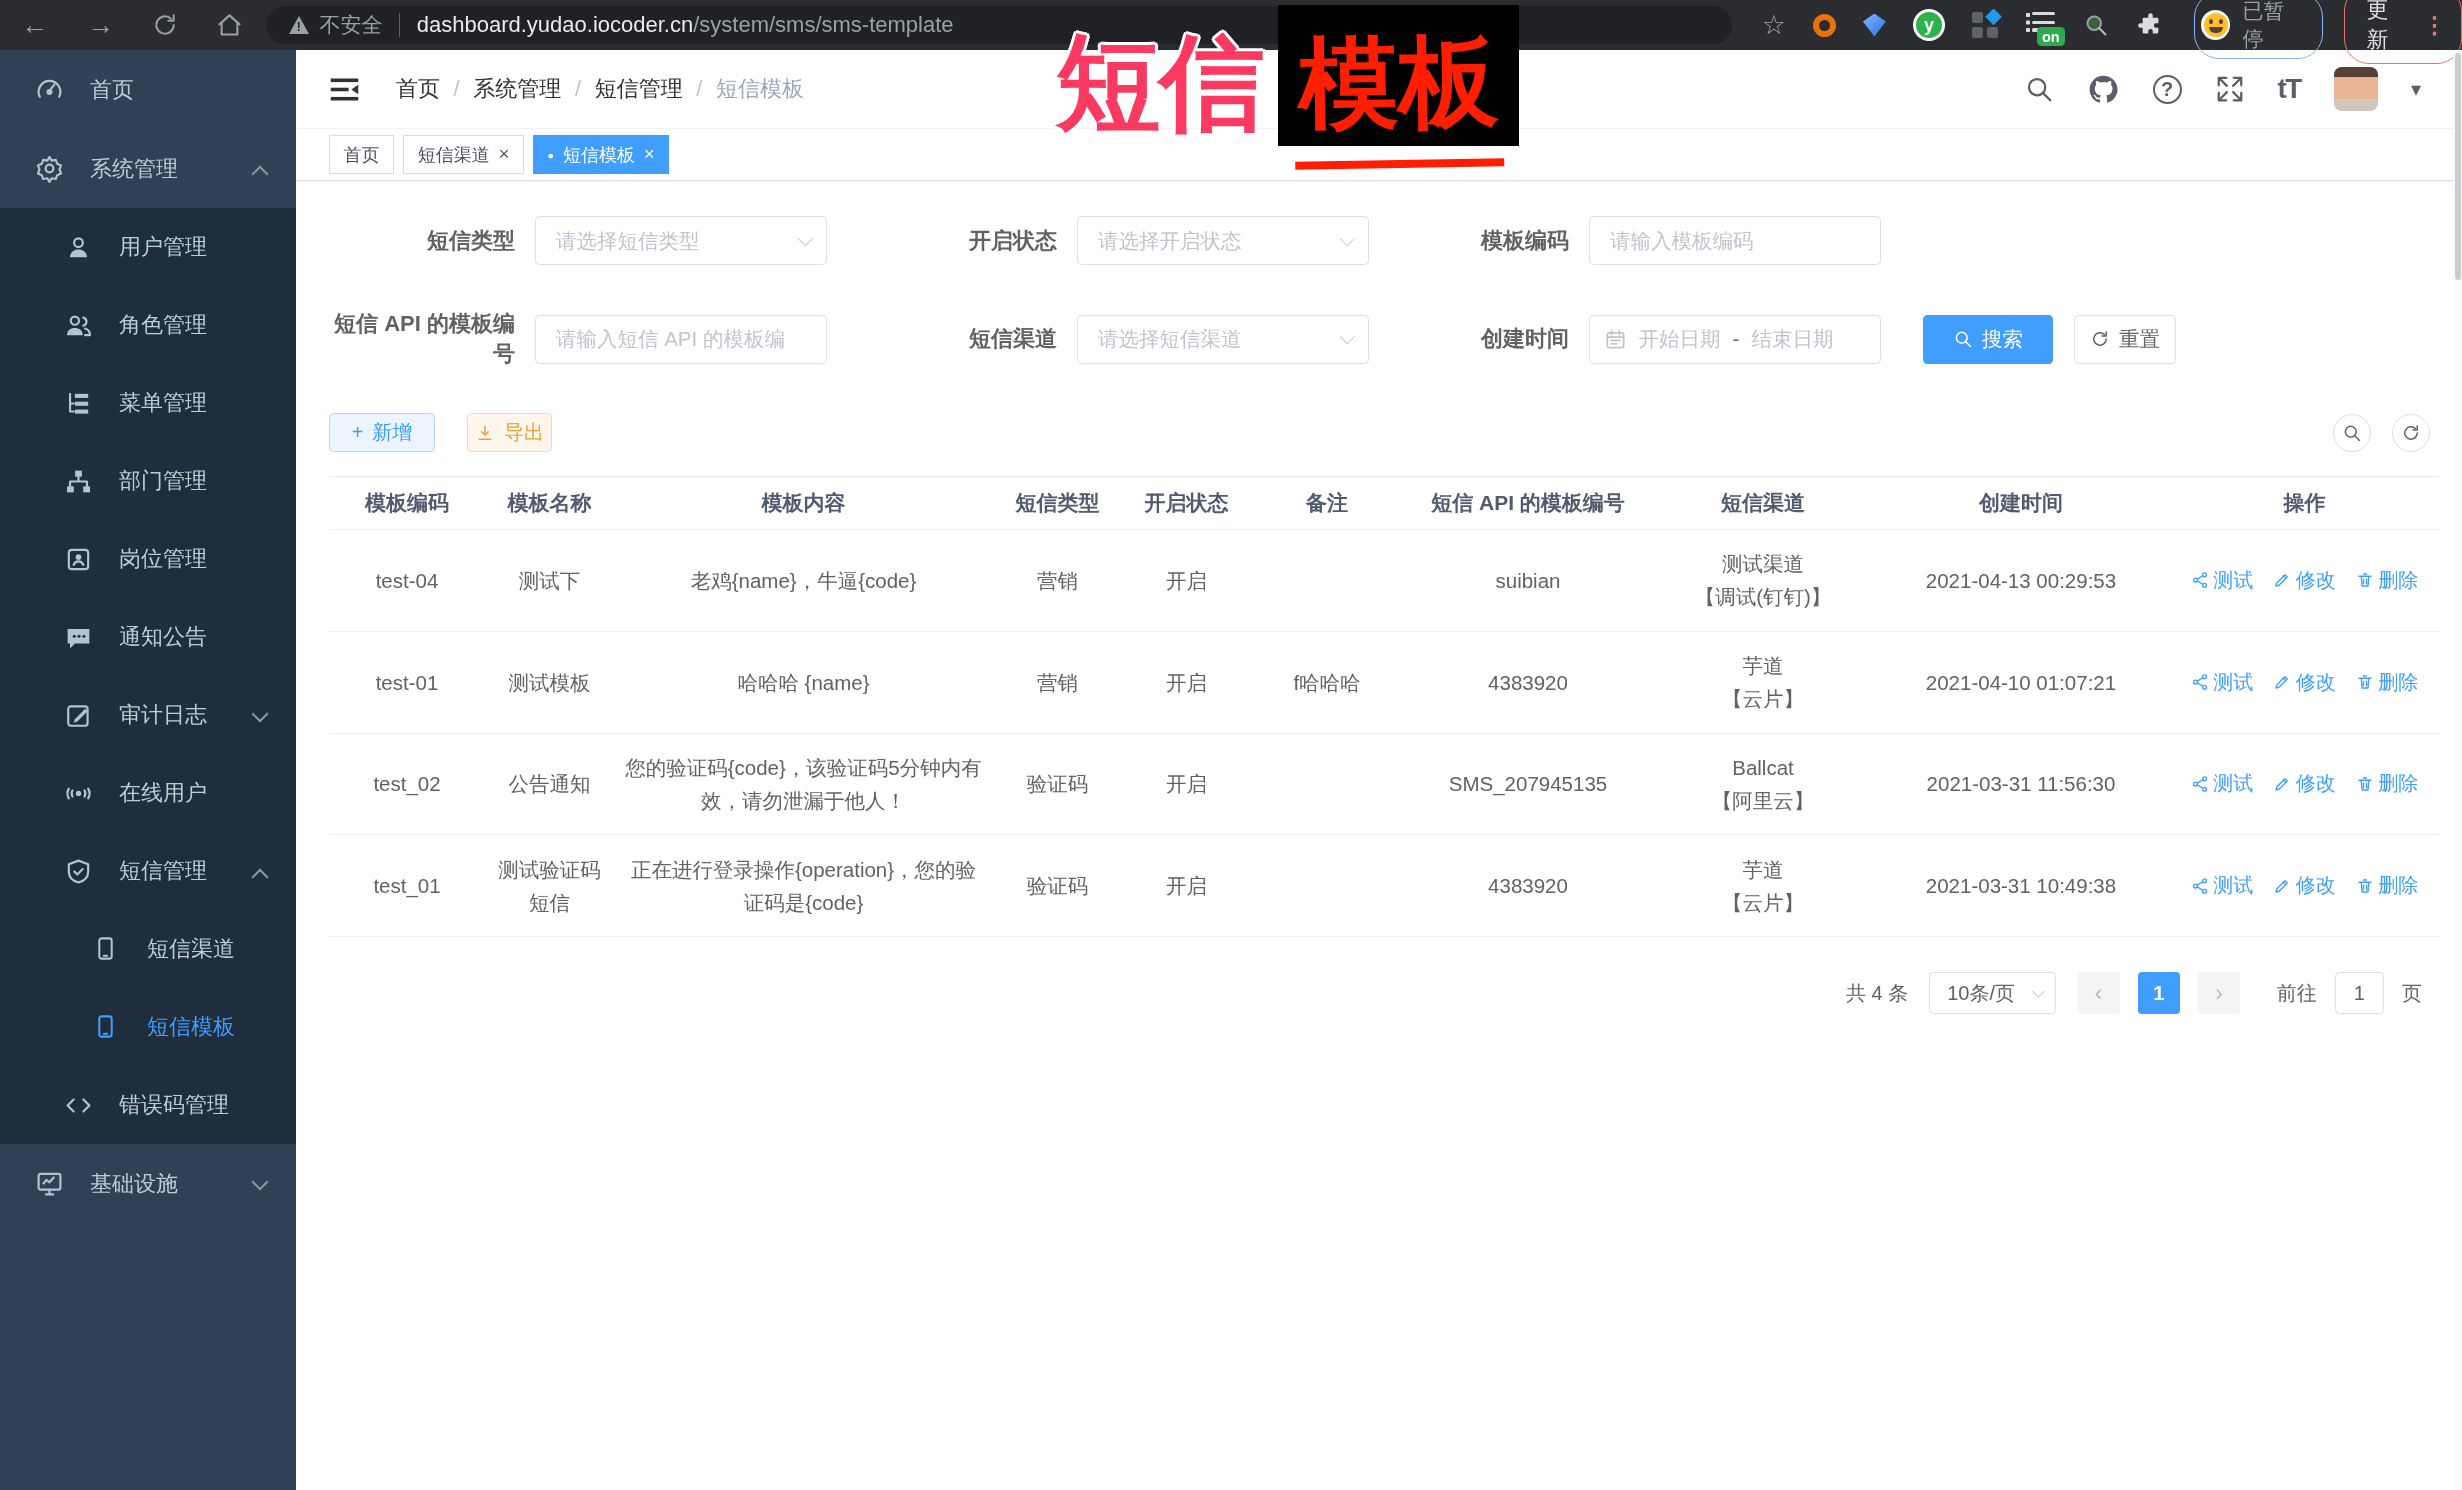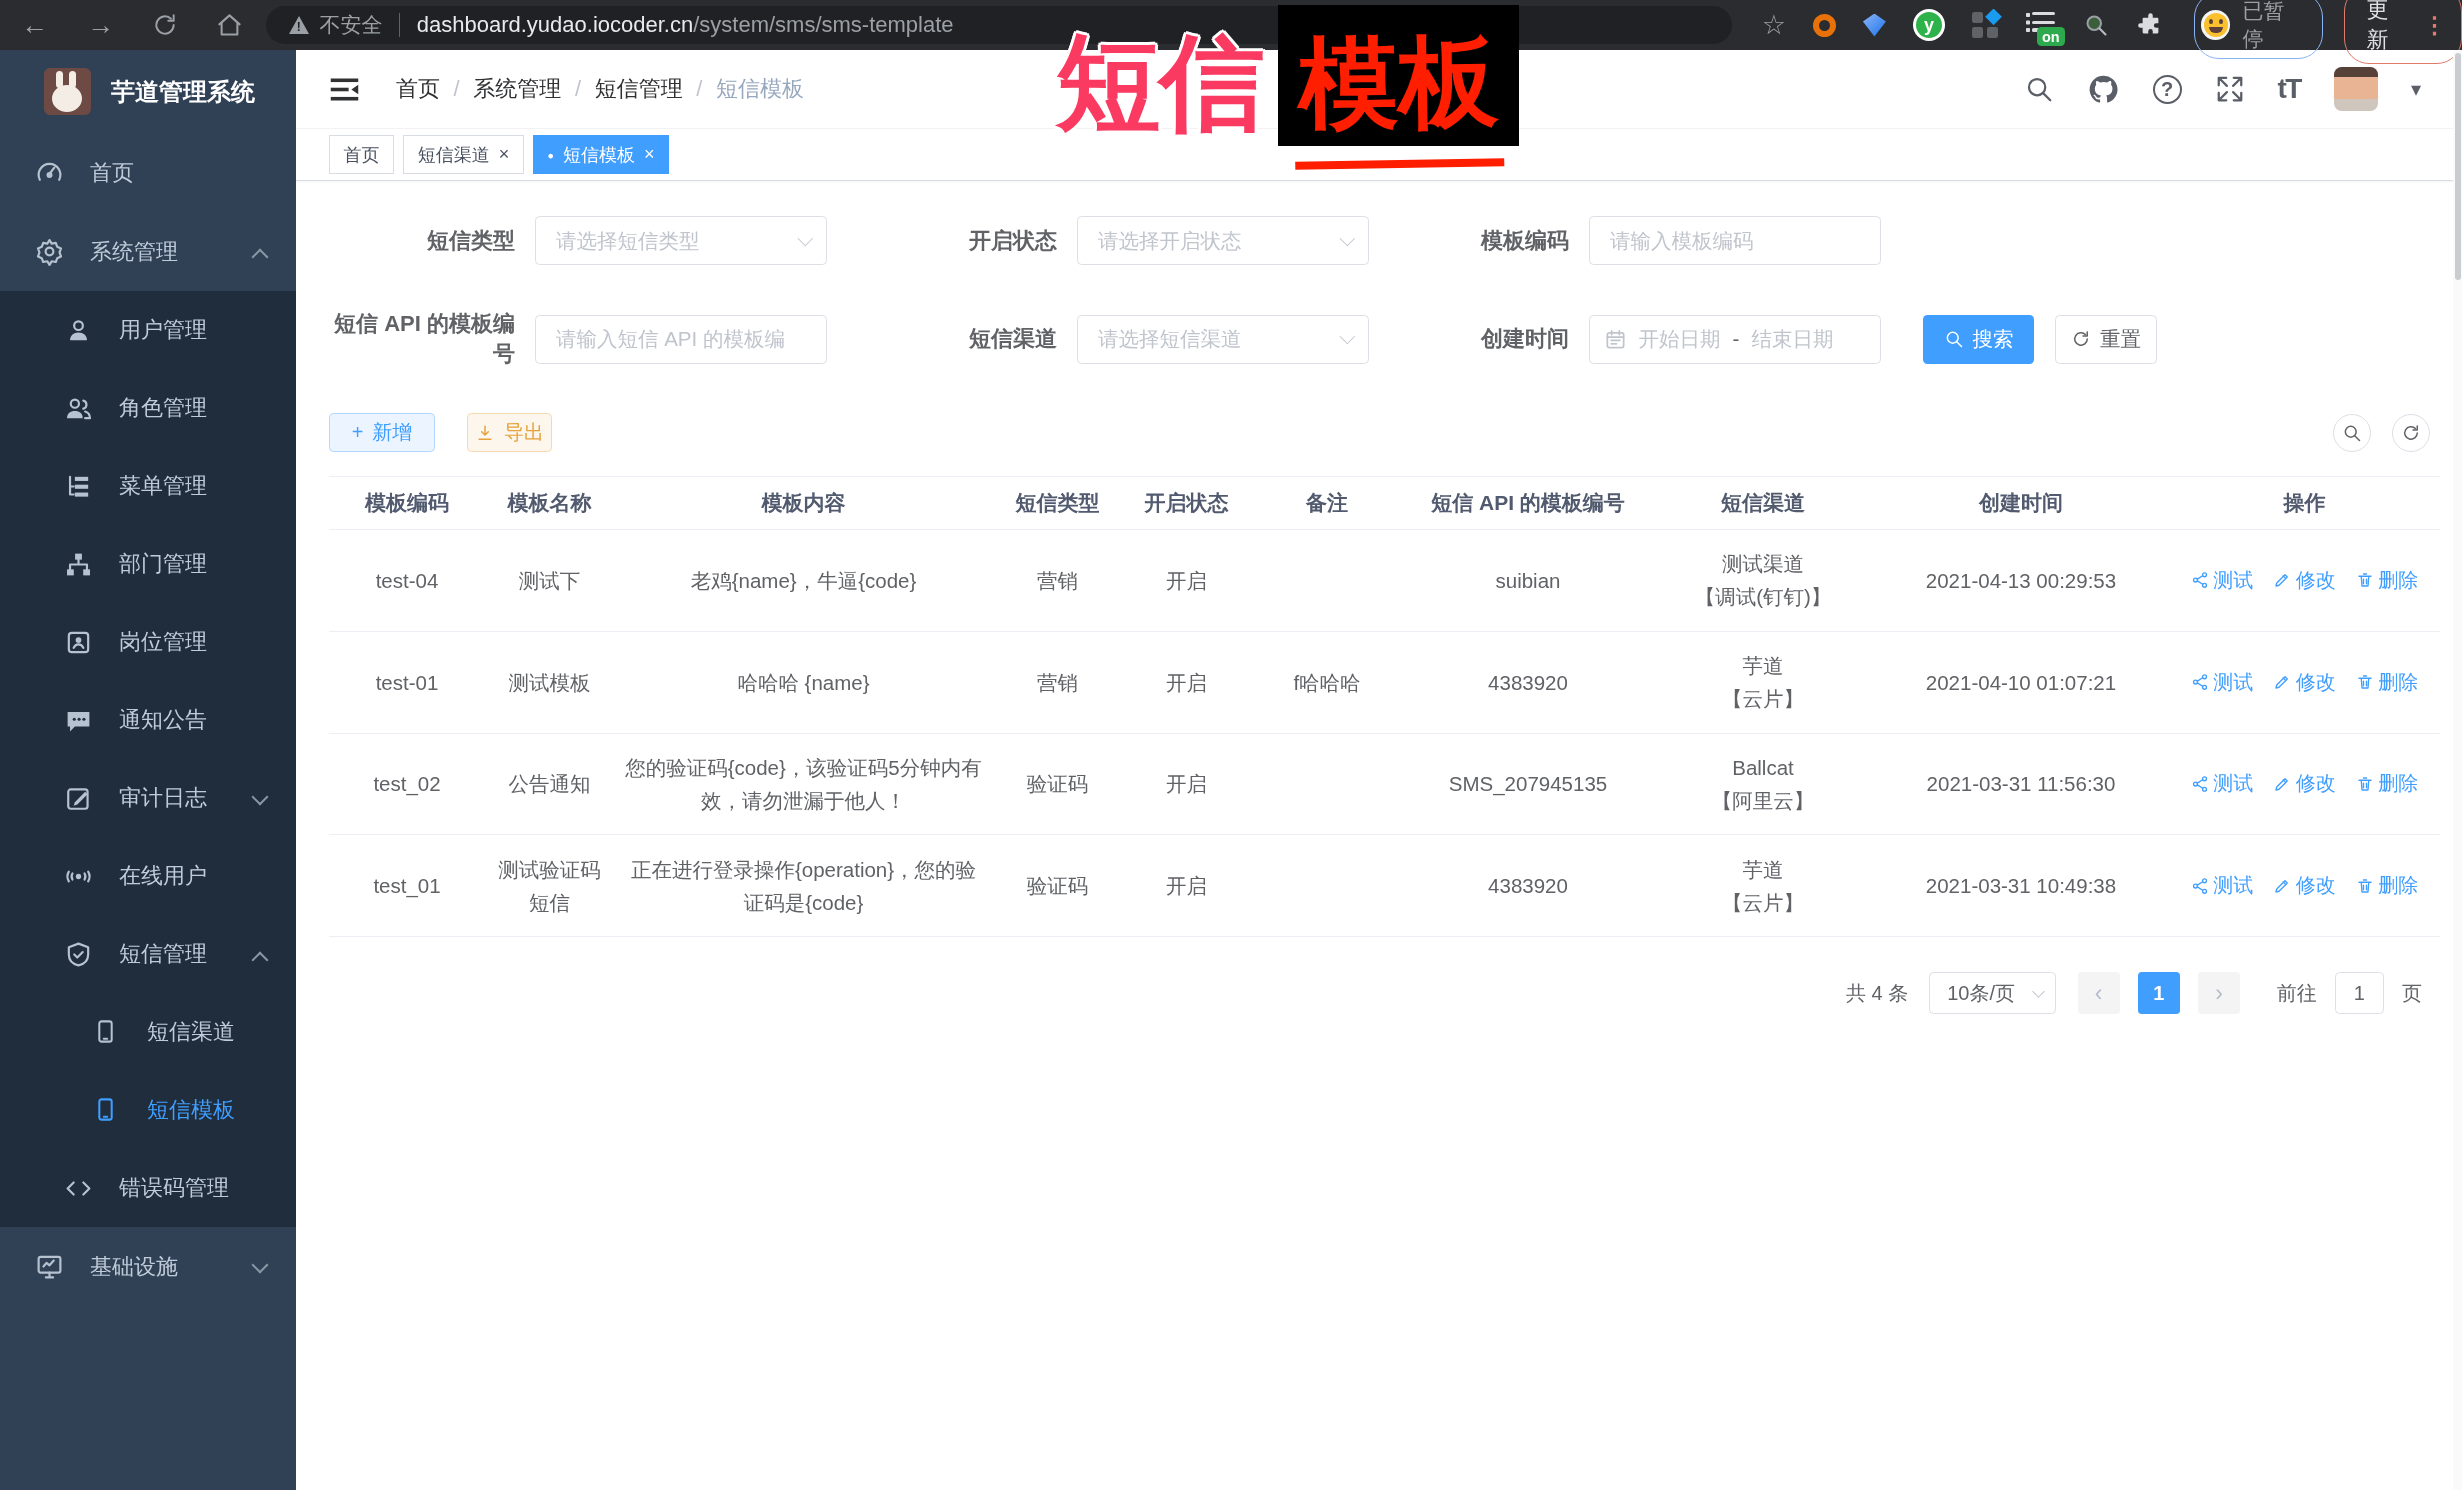--- a/index.html
+++ b/index.html
@@ -115,21 +115,21 @@
           display:flex; align-items:center; padding:0 15px 0 20px; color:#c0c4cc; font-size:20.5px; }
   .fbox .ph { flex:1; }
   .fbox .chev { width:10.6px; height:10.6px; border-right:1.9px solid #c0c4cc; border-bottom:1.9px solid #c0c4cc;
                 transform:rotate(45deg); margin-top:-4.5px; }
   input.fbox { display:block; color:#606266; }
   input.fbox::placeholder { color:#c0c4cc; }
   .drange { gap:12px; justify-content:flex-start; padding-left:13.6px; }
   .drange .cal { color:#c0c4cc; flex:none; }
   .btn { height:49px; border-radius:4.5px; display:inline-flex; align-items:center; justify-content:center;
          font-size:20.5px; gap:9px; border:0.8px solid transparent; }
-  .btn-search { background:#409EFF; color:#fff; width:111px; margin-left:42px; }
+  .btn-search { background:#409EFF; color:#fff; width:130px; margin-left:42px; }
   .btn-reset { background:#fff; color:#606266; border-color:#dcdfe6; width:102px; margin-left:21px; }
 
   .toolbar { display:flex; align-items:center; margin:35px 33px 0 33px; }
   .btn-add { background:#ecf5ff; border-color:#b3d8ff; color:#409EFF; height:39px; width:106px; font-size:20px; }
   .btn-export { background:#fdf6ec; border-color:#f5dab1; color:#E6A23C; height:39px; width:85px; font-size:20px; margin-left:32px; }
   .tool-right { margin-left:auto; display:flex; gap:21px; }
   .circ { width:38px; height:38px; border:0.8px solid #dcdfe6; border-radius:50%; color:#606266;
           display:flex; align-items:center; justify-content:center; }
 
   table.grid { border-collapse:collapse; margin:24px 0 0 33px; width:2109px; table-layout:fixed; }
@@ -225,24 +225,20 @@
     <span class="kebab">⋮</span>
   </div>
 </div>
 
 <div class="ann-outside">短信</div>
 <div class="ann-box">
   <span class="t">模板</span>
 </div>
 
 <div class="sidebar">
-  <div class="logo-row">
-    <span class="rabbit"></span>
-    <span class="app-title">芋道管理系统</span>
-  </div>
 
   <div class="mi">
     <span class="mic">
       <svg class="ic" width="29" height="29" viewBox="0 0 24 24">
           <path d="M4 18a9 9 0 1 1 16 0"></path>
           <line x1="12" y1="13" x2="16" y2="8"></line>
           <circle cx="12" cy="14" r="1.6" fill="currentColor"></circle>
         </svg>
     </span>
     <span>首页</span>

